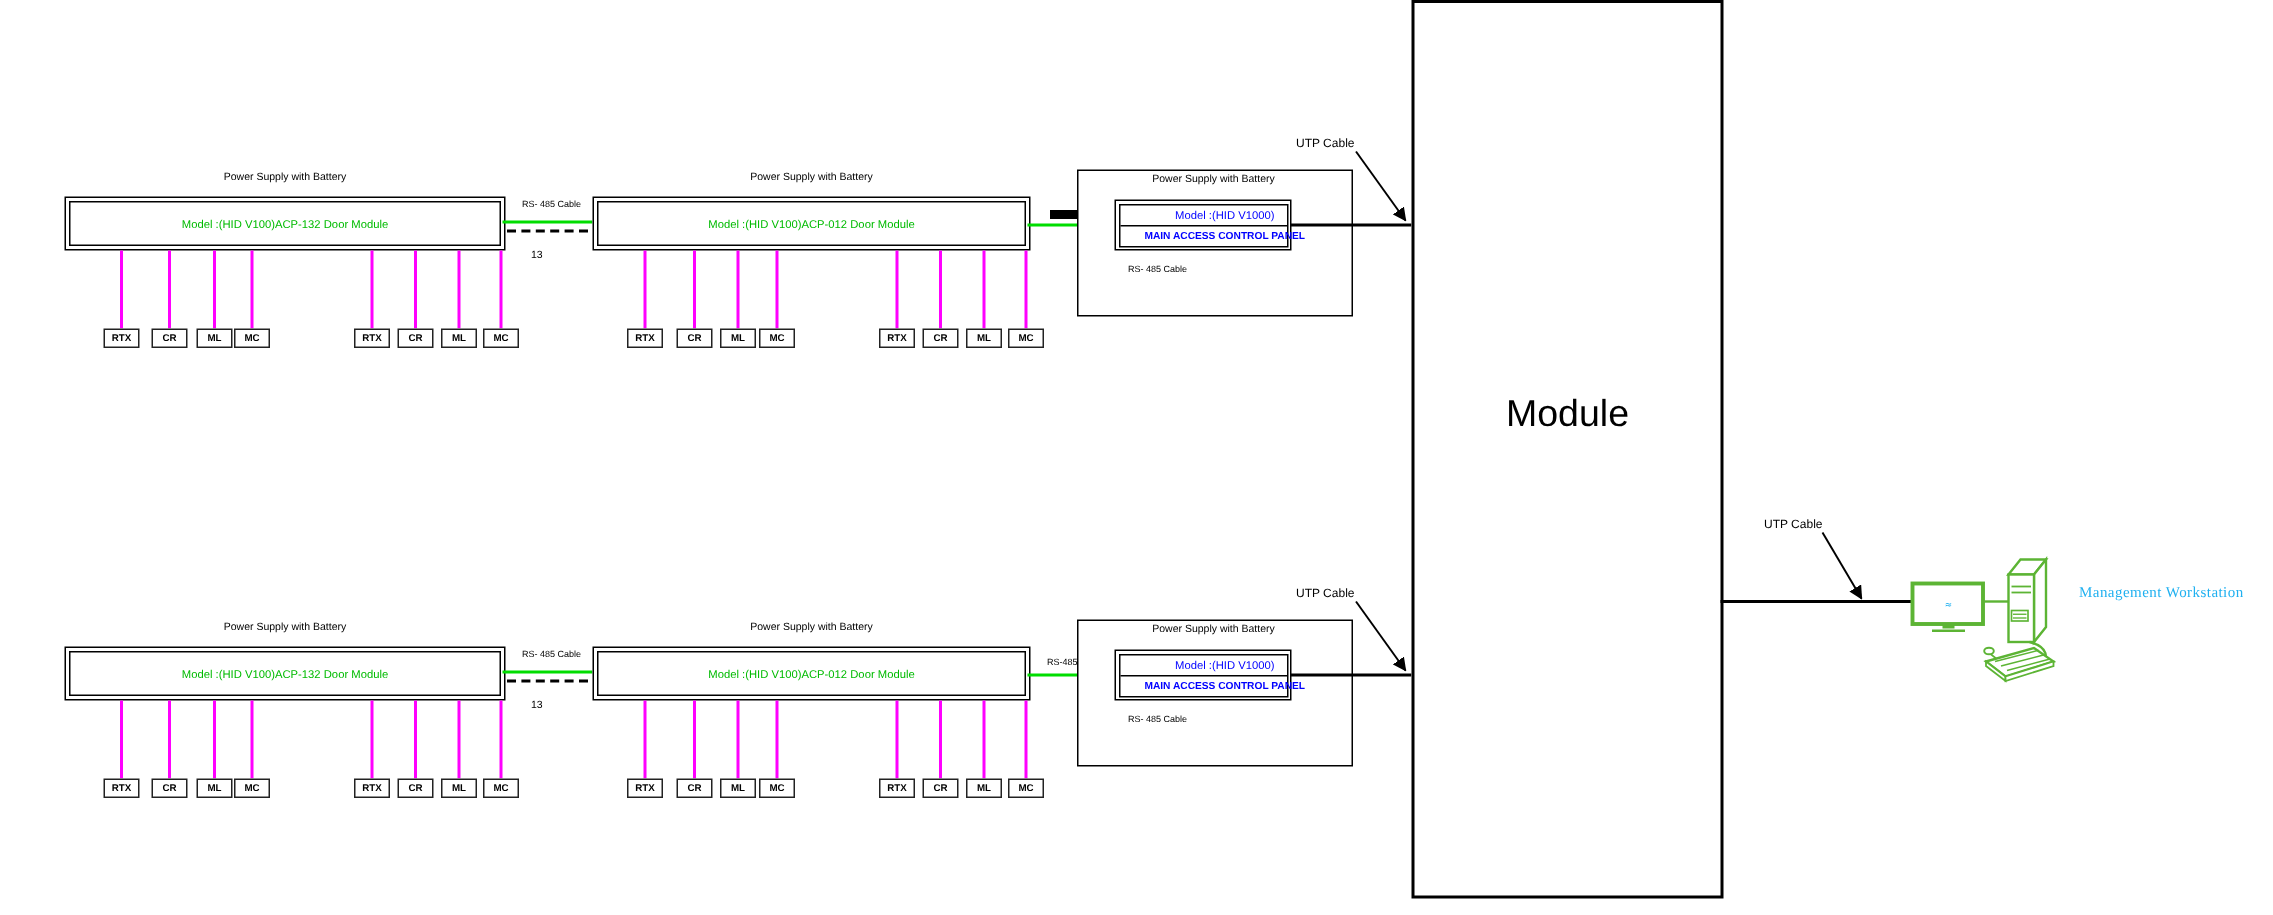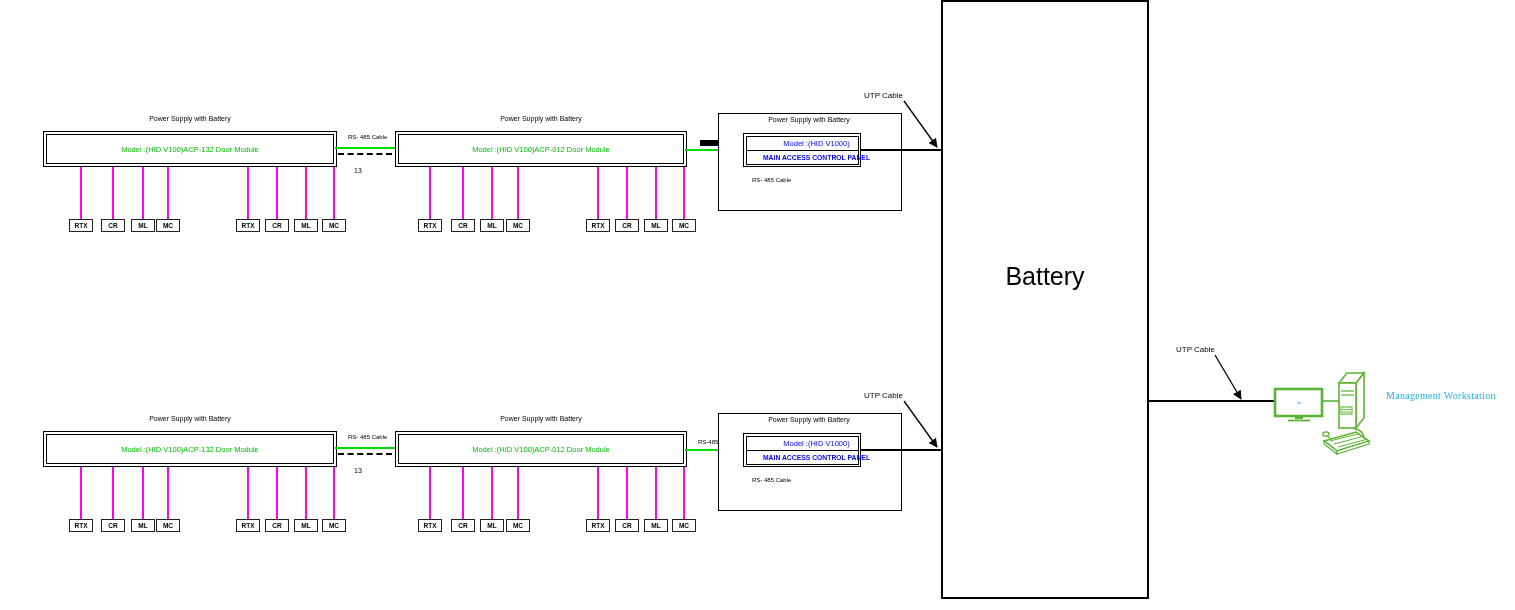--- a/index.html
+++ b/index.html
@@ -205,21 +205,21 @@
 
     <div class="hline" style="left:860px;top:149px;width:81px"></div>
     <div class="utplabel" style="left:864px;top:91px">UTP Cable</div>
     <svg class="abs" style="left:900px;top:96px" width="42" height="56">
       <line x1="4" y1="5" x2="37" y2="51" stroke="#000" stroke-width="1.3" marker-end="url(#arw)"></line>
     </svg>
   </div>
 
   
   <div class="network-box">
-    <div class="network-label">Battery</div>
+    <div class="network-label">Module</div>
   </div>
 
   
   <div class="hline" style="left:1147px;top:400px;width:131px"></div>
   <div class="utplabel" style="left:1176px;top:345px">UTP Cable</div>
   <svg class="abs" style="left:1212px;top:352px" width="36" height="52">
     <line x1="3" y1="3" x2="29" y2="47" stroke="#000" stroke-width="1.3" marker-end="url(#arw)"></line>
   </svg>
 
   <svg class="abs" style="left:1266px;top:370px" width="140" height="94">

